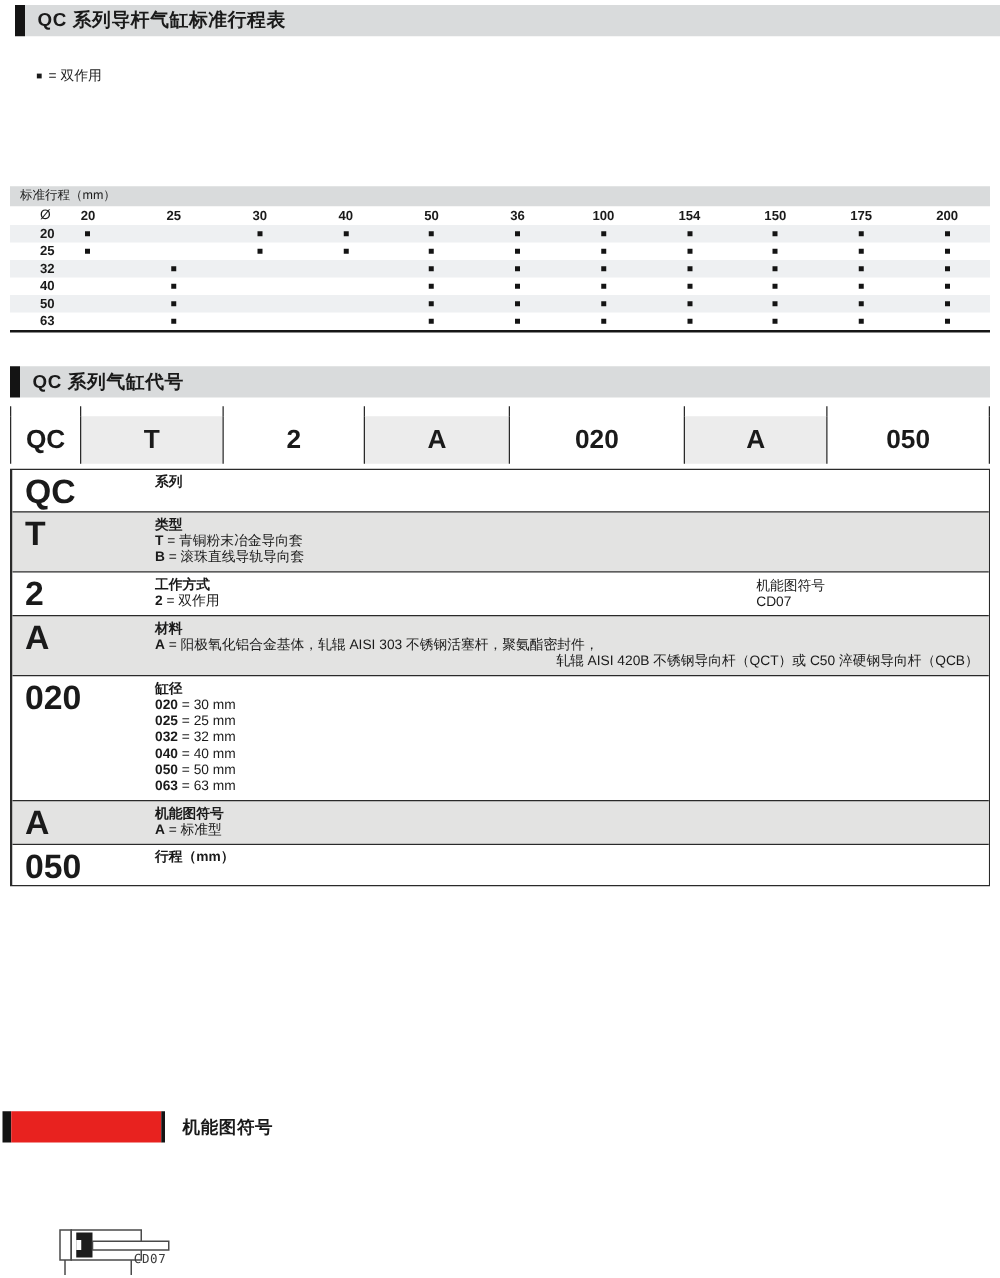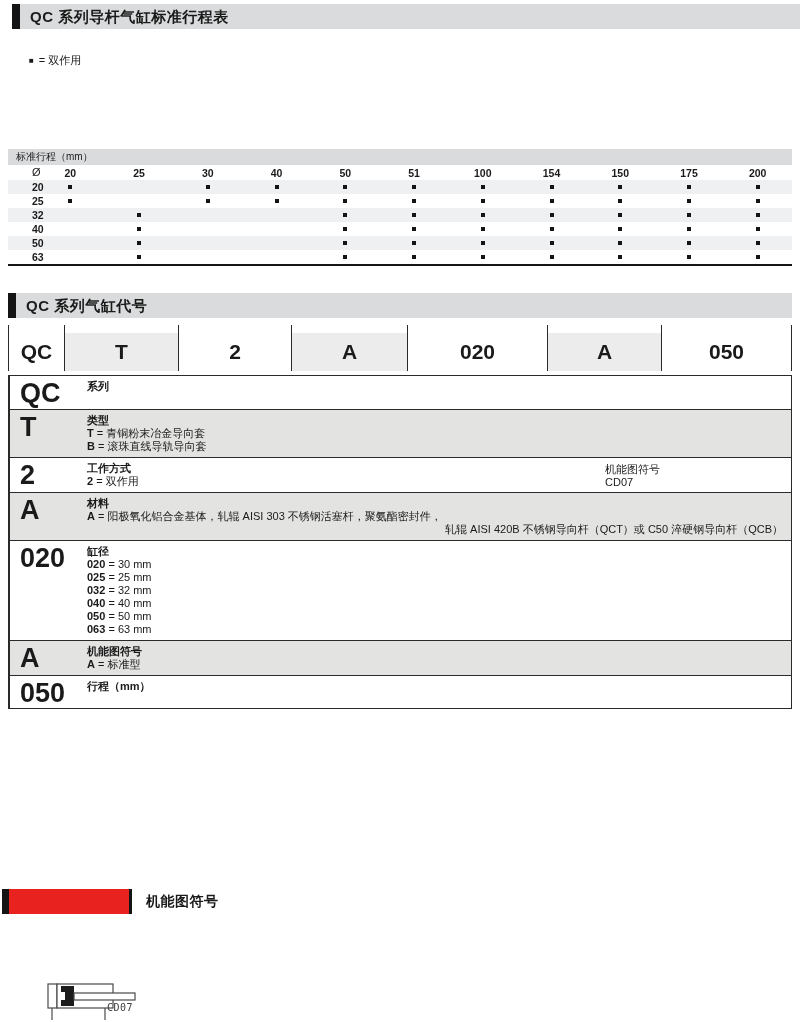--- a/index.html
+++ b/index.html
@@ -40,21 +40,21 @@
   .seg:last-child{border-right:1px solid #2a2a2a;}
   .seg:last-child::after{content:"";position:absolute;right:-1px;top:-8px;width:1px;height:8px;background:#2a2a2a;}
 
   
   #code-table{position:absolute;left:8px;top:375px;width:784px;
               border:1px solid #2a2a2a;border-left-width:2px;box-sizing:border-box;}
   .ot-row{position:relative;display:flex;border-top:1px solid #2a2a2a;background:#fff;}
   .ot-row:first-child{border-top:none;}
   .ot-row.shaded{background:#e3e3e2;}
   .ot-code{width:67px;flex:0 0 67px;padding:2px 0 0 10px;font-size:27px;font-weight:bold;line-height:30px;}
-  .ot-desc{flex:1;padding:4px 8px 4px 0;font-size:11px;line-height:13px;}
+  .ot-desc{flex:1;padding:4px 8px 4px 0;font-size:11px;line-height:13px;margin-left:37px;}
   .ot-title{font-weight:bold;}
   .line .k{font-weight:bold;}
   .line.indent{padding-left:18px;text-align:right;}
   .ot-note{position:absolute;left:595px;top:5px;font-size:11px;line-height:13px;}
 
   
   #badge{position:absolute;left:2px;top:889px;height:25px;display:flex;}
   .badge-black{width:7px;height:25px;background:#141414;}
   .badge-red{width:120px;height:25px;background:#e8221f;}
   .badge-line{width:3px;height:25px;background:#141414;}
@@ -83,21 +83,21 @@
   <div id="stroke-table">
     <div class="st-caption">标准行程（mm）</div>
     <div class="st-hrow">
       <span class="st-dia">Ø</span>
       <div class="st-cells" id="st-cols">
           <div class="st-cell">20</div>
           <div class="st-cell">25</div>
           <div class="st-cell">30</div>
           <div class="st-cell">40</div>
           <div class="st-cell">50</div>
-          <div class="st-cell">51</div>
+          <div class="st-cell">36</div>
           <div class="st-cell">100</div>
           <div class="st-cell">154</div>
           <div class="st-cell">150</div>
           <div class="st-cell">175</div>
           <div class="st-cell">200</div>
         </div>
     </div>
     <div id="stroke-rows">
         <div class="st-row shaded">
           <span class="st-bore">20</span>

